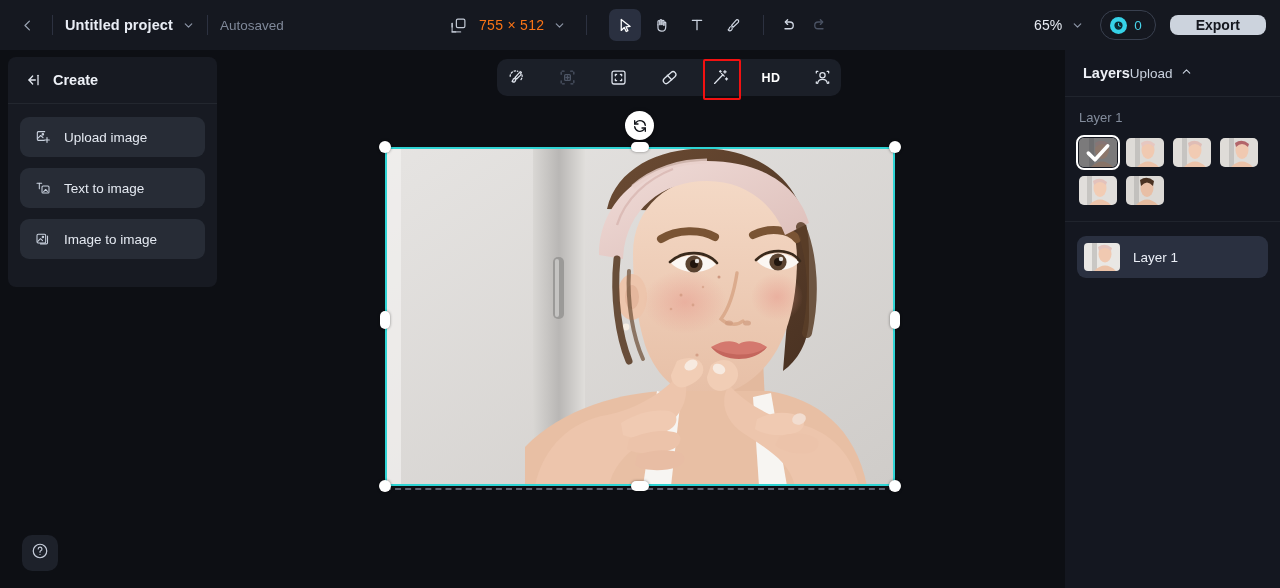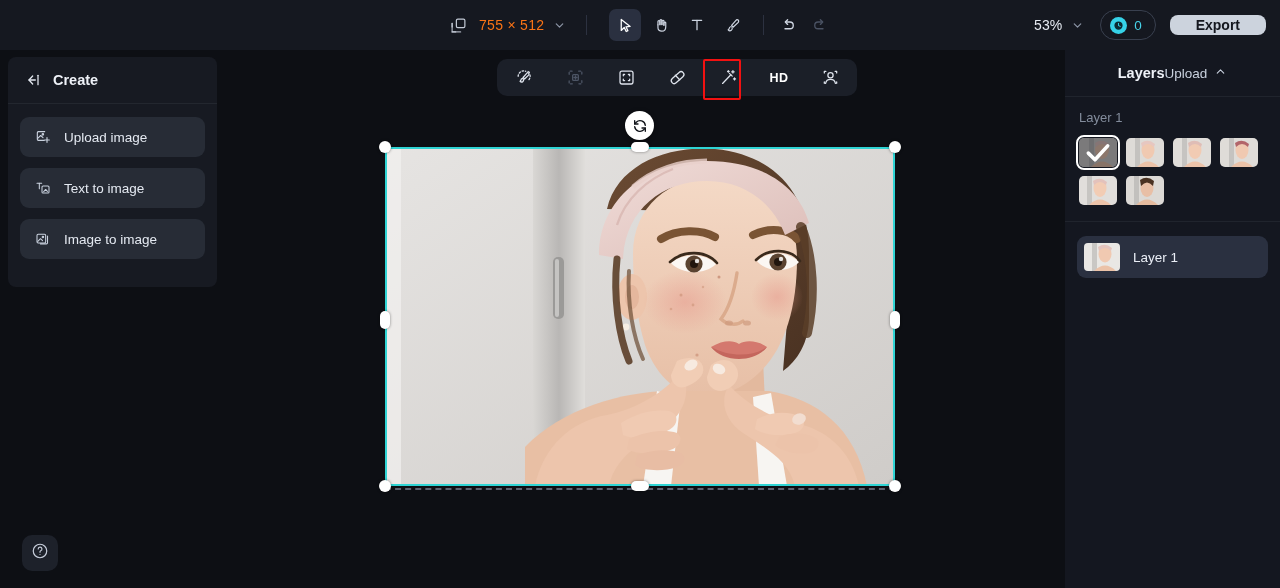--- a/index.html
+++ b/index.html
@@ -89,21 +89,21 @@
     position: absolute; left: 22px; bottom: 17px;
     width: 36px; height: 36px; border-radius: 10px;
     background: #1d212a; display: flex; align-items: center; justify-content: center;
     color: #c7cedb; cursor: pointer;
   }
 
   
   .float-toolbar {
     position: absolute; left: 497px; top: 59px;
     height: 37px; border-radius: 10px; background: #1b1f28;
-    display: flex; align-items: center; padding: 0 12px; gap: 21px;
+    display: flex; align-items: center; padding: 0 4px; gap: 21px;
     z-index: 12;
   }
   .ft-btn {
     width: 30px; height: 28px; border-radius: 6px;
     display: flex; align-items: center; justify-content: center;
     color: #dfe4ed; cursor: pointer; position: relative;
   }
   .ft-btn.dim { color: #4d5565; }
   .ft-btn.hd-label { font-size: 12.5px; font-weight: 700; letter-spacing: .4px; color: #ffffff; }
   .hd-highlight {
@@ -146,21 +146,21 @@
     display: flex; align-items: center; justify-content: center;
     color: #10131a; cursor: pointer; box-shadow: 0 1px 4px rgba(0,0,0,.5);
   }
 
   
   .right-panel {
     position: absolute; right: 0; top: 50px;
     width: 215px; height: 538px; background: #141720;
   }
   .rp-head {
-    height: 47px; display: flex; align-items: center; justify-content: center;
+    height: 47px; display: flex; align-items: center; justify-content: flex-start;
     padding: 0 18px; border-bottom: 1px solid #20242d;
   }
   .rp-title { color: #eef1f7; font-size: 14.5px; font-weight: 700; }
   .rp-history { display: flex; align-items: center; gap: 7px; color: #c9d1de; font-size: 13.5px; cursor: pointer; }
   .rp-section { padding: 13px 14px 16px 14px; border-bottom: 1px solid #20242d; }
   .layer-label { color: #838c9c; font-size: 13px; margin-bottom: 13px; }
   .thumb-grid { display: flex; flex-wrap: wrap; gap: 9px; }
   .thumb {
     width: 38px; height: 29px; border-radius: 5px; overflow: hidden;
     background: #2b303a; position: relative; cursor: pointer;
@@ -178,20 +178,36 @@
     cursor: pointer;
   }
   .layer-row .lr-thumb { width: 36px; height: 28px; border-radius: 4px; overflow: hidden; background: #3a4050; }
   .layer-row .lr-thumb svg { display: block; width: 36px; height: 28px; }
   .layer-row .lr-name { color: #eaeef6; font-size: 13.5px; }
 </style>
 </head>
 <body>
 
 <div class="topbar">
+  <div class="tb-left">
+    <div class="back-btn">
+      <svg width="15" height="15" viewBox="0 0 24 24" fill="none" stroke="currentColor" stroke-width="2.1" stroke-linecap="round" stroke-linejoin="round">
+          <polyline points="15 5 8 12 15 19"></polyline>
+        </svg>
+    </div>
+    <div class="vdiv"></div>
+    <div class="proj-name">Untitled project</div>
+    <div class="chev">
+      <svg width="13" height="13" viewBox="0 0 24 24" fill="none" stroke="currentColor" stroke-width="2.2" stroke-linecap="round" stroke-linejoin="round">
+          <polyline points="6 9 12 15 18 9"></polyline>
+        </svg>
+    </div>
+    <div class="vdiv"></div>
+    <div class="autosaved">Autosaved</div>
+  </div>
 
   <div class="tb-center">
     <div class="canvas-size-icon">
       <svg width="17" height="17" viewBox="0 0 24 24" fill="none" stroke="currentColor" stroke-width="1.7" stroke-linecap="round" stroke-linejoin="round">
         <rect x="9" y="3" width="12" height="12" rx="2"></rect>
         <polyline points="3 9 3 21 15 21" opacity=".85"></polyline>
         <polyline points="3 9 3 14"></polyline>
           <polyline points="3 21 8 21"></polyline>
       </svg>
     </div>
@@ -238,21 +254,21 @@
     </div>
     <div class="tool-btn dim">
       <svg width="18" height="18" viewBox="0 0 24 24" fill="none" stroke="currentColor" stroke-width="1.8" stroke-linecap="round" stroke-linejoin="round">
           <path d="M15 8H9.5a4.5 4.5 0 0 0 0 9H16"></path>
           <polyline points="12.5 5 15.6 8.1 12.5 11.2"></polyline>
         </svg>
     </div>
   </div>
 
   <div class="tb-right">
-    <div class="zoom-val">53%</div>
+    <div class="zoom-val">65%</div>
     <div class="chev">
       <svg width="13" height="13" viewBox="0 0 24 24" fill="none" stroke="currentColor" stroke-width="2.2" stroke-linecap="round" stroke-linejoin="round">
           <polyline points="6 9 12 15 18 9"></polyline>
         </svg>
     </div>
     <div class="credits">
       <span class="credit-dot">
         <svg width="11" height="11" viewBox="0 0 24 24" fill="#0c2a33">
             <path d="M12 3a9 9 0 1 0 9 9 9 9 0 0 0-9-9zm1 3.5v4.9l4 2.4-1 1.7-5-3V6.5z"></path>
           </svg>

